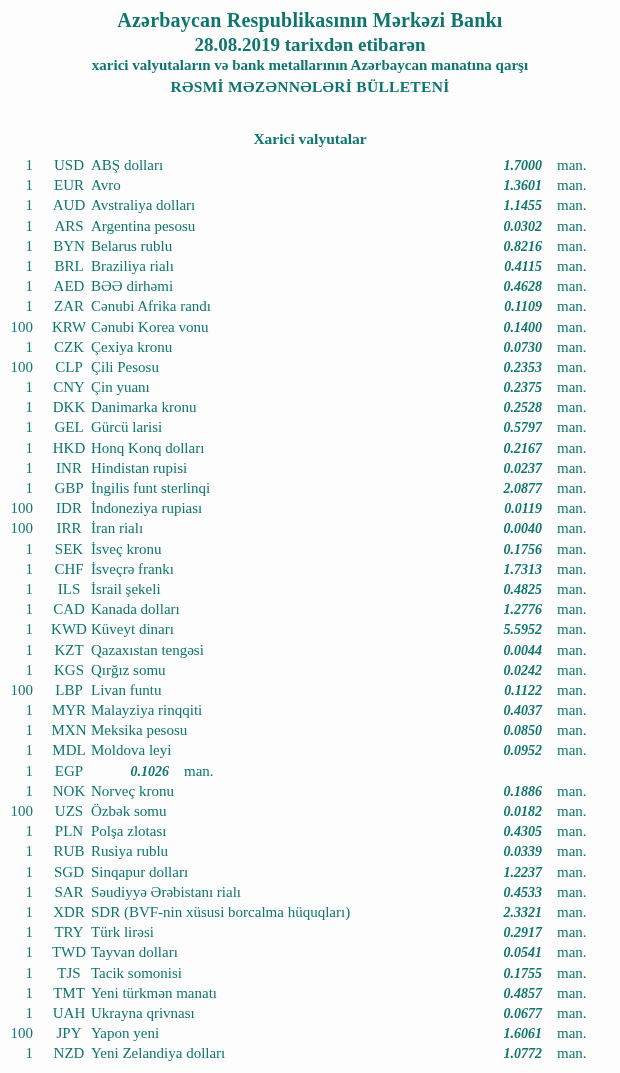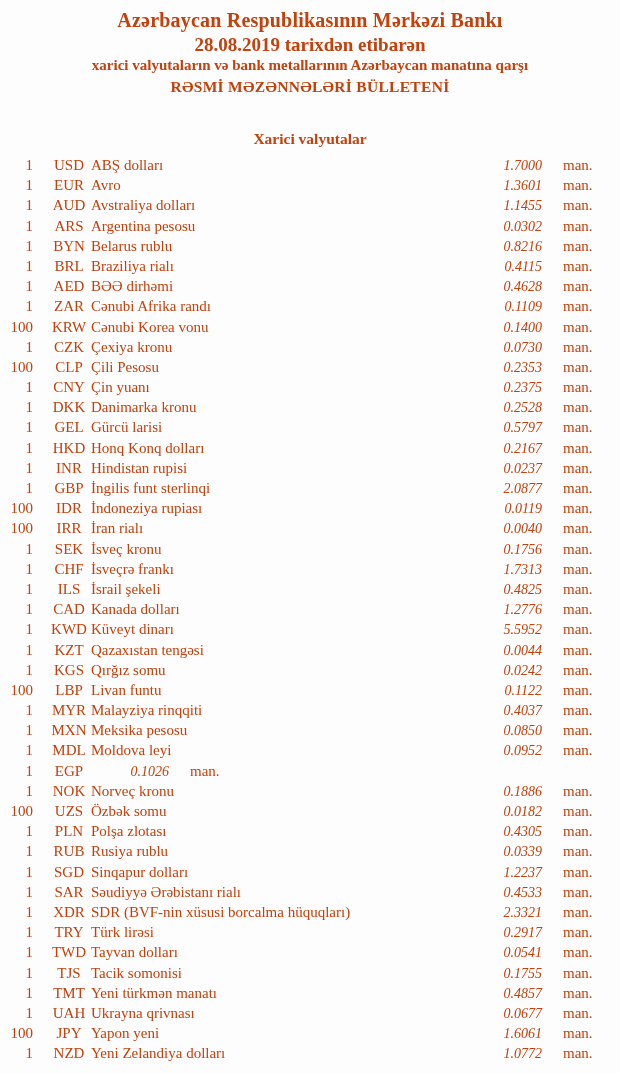--- a/index.html
+++ b/index.html
@@ -72,37 +72,37 @@
   }
   .cell-name {
     flex: 1 1 auto;
     margin-left: 2px;
     white-space: nowrap;
     overflow: hidden;
   }
   .cell-rate {
     width: 80px;
     text-align: right;
-    font-weight: normal;
+    font-weight: bold;
     font-style: italic;
     font-size: 14px;
     flex: 0 0 auto;
   }
   .cell-unit {
     width: 48px;
-    padding-left: 21px;
+    padding-left: 15px;
     box-sizing: border-box;
     text-align: left;
     flex: 0 0 auto;
   }
 </style>
 </head>
 <body>
 
-<div class="page" style="background: rgb(253, 253, 253); color: #c2410c;">
+<div class="page" style="background: rgb(253, 253, 253); color: #0f766e;">
   <div class="header">
     <div class="bank-title">Azərbaycan Respublikasının Mərkəzi Bankı</div>
     <div class="date-line">28.08.2019  tarixdən etibarən</div>
     <div class="subject-line">xarici valyutaların və bank metallarının Azərbaycan manatına qarşı</div>
     <div class="bulletin-line">RƏSMİ MƏZƏNNƏLƏRİ BÜLLETENİ</div>
   </div>
 
   <div class="section-title">Xarici valyutalar</div>
 
   <div class="rates">

